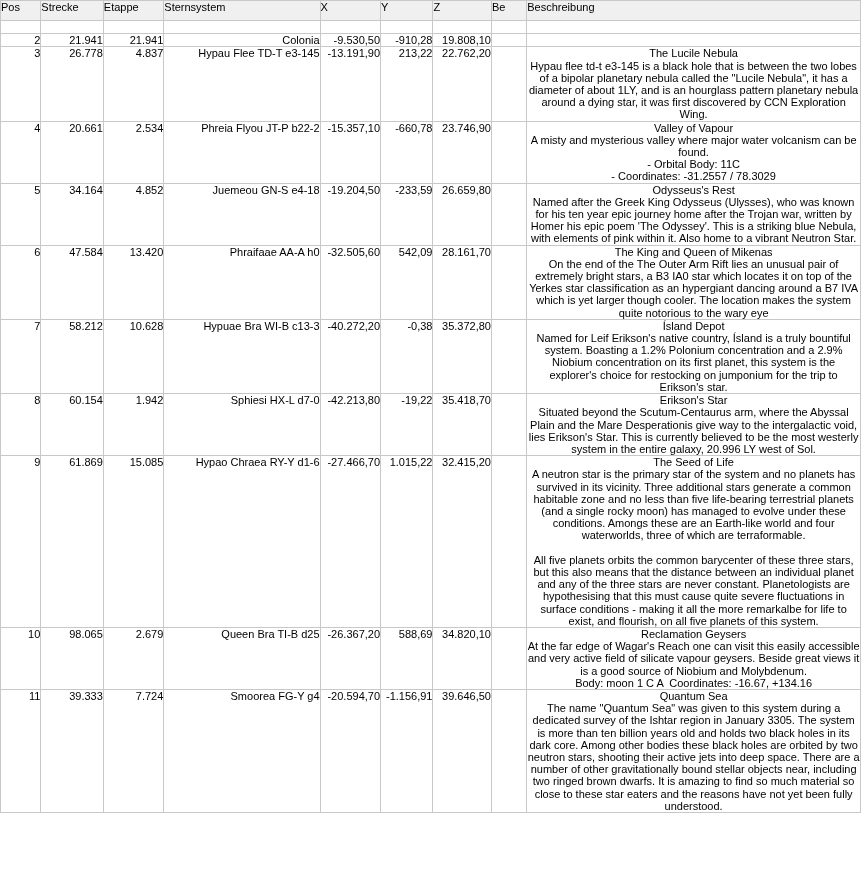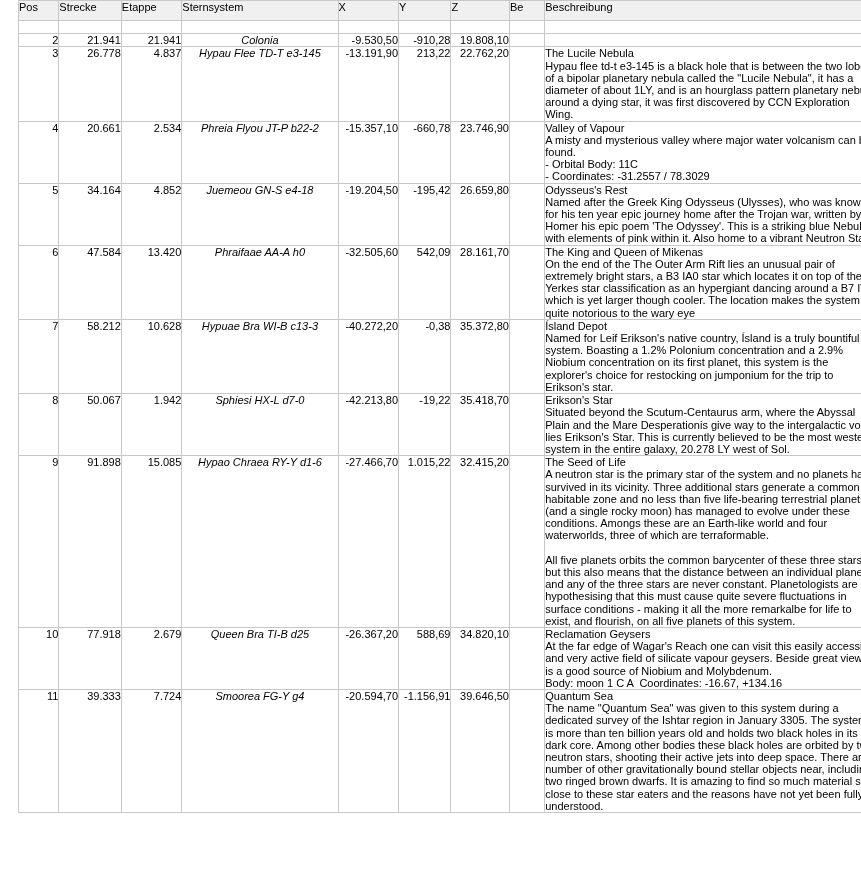--- a/index.html
+++ b/index.html
@@ -12,21 +12,20 @@
     font-size: 11px;
     color: #000000;
   }
   #app {
     width: 861px;
     height: 882px;
     overflow: hidden;
     position: relative;
     background: #ffffff;
     box-sizing: border-box;
-    padding-left: 18px;
   }
   table.grid {
     border-collapse: collapse;
     table-layout: fixed;
     width: 861px;
   }
   table.grid th, table.grid td {
     border: 1px solid #c8c8c8;
     padding: 0;
     vertical-align: top;
@@ -57,30 +56,29 @@
   col.c-besch   { width: 331px; }
 
   td.cell {
     padding: 3px 4px 3px 4px;
   }
   td.num {
     text-align: right;
     white-space: nowrap;
   }
   td.sys {
-    text-align: center;
+    text-align: right;
     white-space: nowrap;
     overflow: hidden;
-    font-style: italic;
   }
   td.mid {
     vertical-align: middle;
   }
   td.desc {
-    text-align: left;
+    text-align: center;
     vertical-align: top;
     padding: 2px 4px 3px 4px;
     line-height: 12.3px;
     white-space: pre-wrap;
     word-wrap: break-word;
   }
   tr.selected td {
     background: #1f78c8;
     color: #ffffff;
   }
@@ -171,21 +169,21 @@
 - Orbital Body: 11C
 - Coordinates: -31.2557 / 78.3029</td>
       </tr>
 
       <tr class="row">
         <td class="cell num mid">5</td>
         <td class="cell num mid">34.164</td>
         <td class="cell num mid">4.852</td>
         <td class="cell sys mid">Juemeou GN-S e4-18</td>
         <td class="cell num mid">-19.204,50</td>
-        <td class="cell num mid">-195,42</td>
+        <td class="cell num mid">-233,59</td>
         <td class="cell num mid">26.659,80</td>
         <td class="cell mid"></td>
         <td class="desc">Odysseus's Rest
 Named after the Greek King Odysseus (Ulysses), who was known for his ten year epic journey home after the Trojan war, written by Homer his epic poem 'The Odyssey'. This is a striking blue Nebula, with elements of pink within it. Also home to a vibrant Neutron Star.</td>
       </tr>
 
       <tr class="row">
         <td class="cell num mid">6</td>
         <td class="cell num mid">47.584</td>
         <td class="cell num mid">13.420</td>
@@ -206,49 +204,49 @@
         <td class="cell num mid">-40.272,20</td>
         <td class="cell num mid">-0,38</td>
         <td class="cell num mid">35.372,80</td>
         <td class="cell mid"></td>
         <td class="desc">Ísland Depot
 Named for Leif Erikson's native country, Ísland is a truly bountiful system. Boasting a 1.2% Polonium concentration and a 2.9% Niobium concentration on its first planet, this system is the explorer's choice for restocking on jumponium for the trip to Erikson's star.</td>
       </tr>
 
       <tr class="row">
         <td class="cell num mid">8</td>
-        <td class="cell num mid">50.067</td>
+        <td class="cell num mid">60.154</td>
         <td class="cell num mid">1.942</td>
         <td class="cell sys mid">Sphiesi HX-L d7-0</td>
         <td class="cell num mid">-42.213,80</td>
         <td class="cell num mid">-19,22</td>
         <td class="cell num mid">35.418,70</td>
         <td class="cell mid"></td>
         <td class="desc">Erikson's Star
-Situated beyond the Scutum-Centaurus arm, where the Abyssal Plain and the Mare Desperationis give way to the intergalactic void, lies Erikson's Star. This is currently believed to be the most westerly system in the entire galaxy, 20.278 LY west of Sol.</td>
+Situated beyond the Scutum-Centaurus arm, where the Abyssal Plain and the Mare Desperationis give way to the intergalactic void, lies Erikson's Star. This is currently believed to be the most westerly system in the entire galaxy, 20.996 LY west of Sol.</td>
       </tr>
 
       <tr class="row">
         <td class="cell num mid">9</td>
-        <td class="cell num mid">91.898</td>
+        <td class="cell num mid">61.869</td>
         <td class="cell num mid">15.085</td>
         <td class="cell sys mid">Hypao Chraea RY-Y d1-6</td>
         <td class="cell num mid">-27.466,70</td>
         <td class="cell num mid">1.015,22</td>
         <td class="cell num mid">32.415,20</td>
         <td class="cell mid"></td>
         <td class="desc">The Seed of Life
 A neutron star is the primary star of the system and no planets has survived in its vicinity. Three additional stars generate a common habitable zone and no less than five life-bearing terrestrial planets (and a single rocky moon) has managed to evolve under these conditions. Amongs these are an Earth-like world and four waterworlds, three of which are terraformable.
 
 All five planets orbits the common barycenter of these three stars, but this also means that the distance between an individual planet and any of the three stars are never constant. Planetologists are hypothesising that this must cause quite severe fluctuations in surface conditions - making it all the more remarkalbe for life to exist, and flourish, on all five planets of this system.</td>
       </tr>
 
       <tr class="row">
         <td class="cell num mid">10</td>
-        <td class="cell num mid">77.918</td>
+        <td class="cell num mid">98.065</td>
         <td class="cell num mid">2.679</td>
         <td class="cell sys mid">Queen Bra TI-B d25</td>
         <td class="cell num mid">-26.367,20</td>
         <td class="cell num mid">588,69</td>
         <td class="cell num mid">34.820,10</td>
         <td class="cell mid"></td>
         <td class="desc">Reclamation Geysers
 At the far edge of Wagar's Reach one can visit this easily accessible and very active field of silicate vapour geysers. Beside great views it is a good source of Niobium and Molybdenum.
 Body: moon 1 C A  Coordinates: -16.67, +134.16</td>
       </tr>

